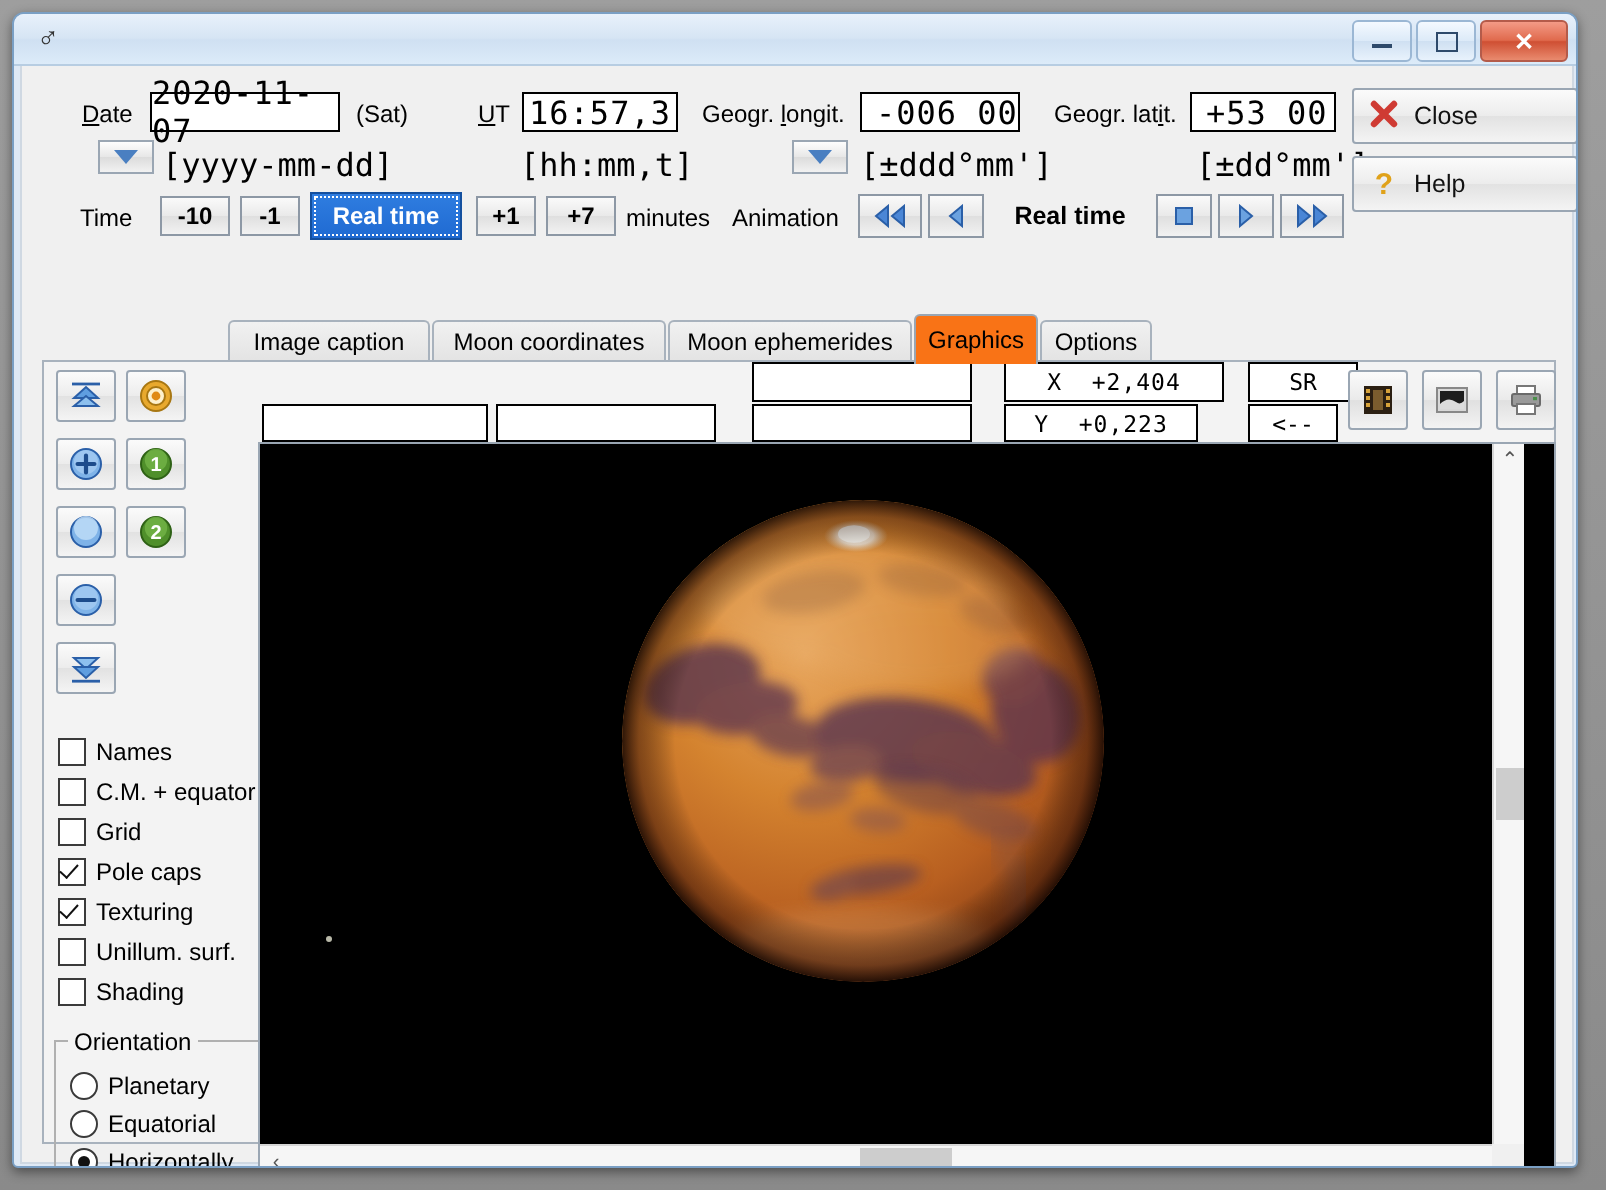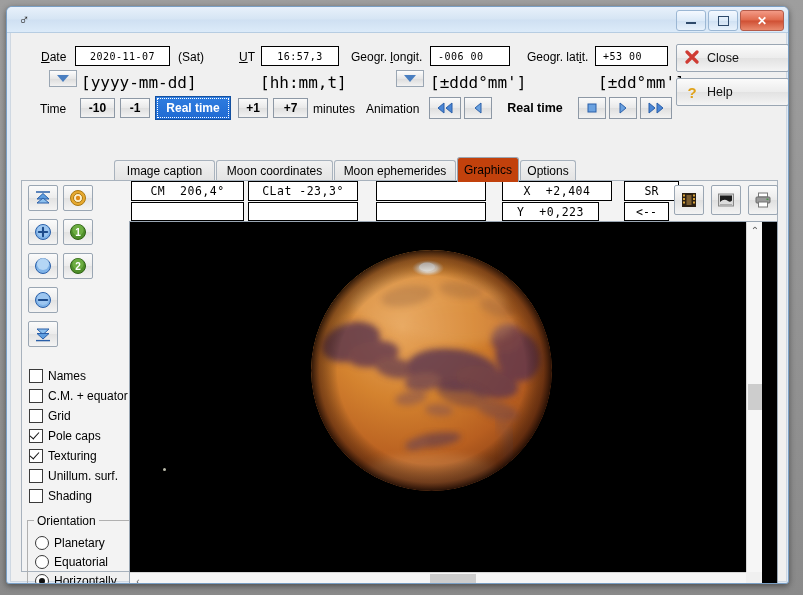--- a/index.html
+++ b/index.html
@@ -77,21 +77,21 @@
   
   .lbl { position:absolute; font-size:12px; color:#000; white-space:nowrap; }
   .lbl u { text-decoration: underline; }
   .field {
     position:absolute;
     background:#fff;
     border:1px solid #000;
     box-sizing:border-box;
     display:flex; align-items:center; justify-content:center;
     font-family:"DejaVu Sans Mono","Liberation Mono",monospace;
-    font-size:10px; color:#000;
+    font-size:16px; color:#000;
     letter-spacing:0.5px;
   }
   .hint {
     position:absolute;
     font-family:"DejaVu Sans Mono","Liberation Mono",monospace;
     font-size:16px; color:#000; white-space:nowrap;
   }
   .dropbtn {
     position:absolute;
     width:28px; height:17px;
@@ -166,21 +166,21 @@
     border-radius:3px 3px 0 0;
     background: linear-gradient(180deg,#f1f1f1 0%, #e3e3e3 100%);
     box-sizing:border-box;
     display:flex; align-items:center; justify-content:center;
     font-size:12px; color:#000;
     padding:0 7px;
     cursor:pointer;
   }
   .tab.active {
     top:0; height:25px;
-    background:#c2410c;
+    background:#f97316;
     border-color:#9aa6b3;
     z-index:4;
   }
   .tabpage {
     position:absolute; left:10px; top:147px;
     width:757px; height:392px;
     background:#f3f3f3;
     border:1px solid #a8b2bd;
     box-sizing:border-box;
   }
@@ -452,23 +452,21 @@
       <div class="tabstrip">
         <div class="tab" style="left:93px; width:101px;">Image caption</div>
         <div class="tab" style="left:195px; width:117px;">Moon coordinates</div>
         <div class="tab" style="left:313px; width:122px;">Moon ephemerides</div>
         <div class="tab active" style="left:436px; width:62px;">Graphics</div>
         <div class="tab" style="left:499px; width:56px;">Options</div>
       </div>
 
       <div class="tabpage"></div>
 
-      <div class="cfield" style="left:120px; top:148px; width:113px; height:20px;">CM  206,4°</div>
       <div class="cfield" style="left:120px; top:169px; width:113px; height:19px;"></div>
-      <div class="cfield" style="left:237px; top:148px; width:110px; height:20px;">CLat -23,3°</div>
       <div class="cfield" style="left:237px; top:169px; width:110px; height:19px;"></div>
       <div class="cfield" style="left:365px; top:148px; width:110px; height:20px;"></div>
       <div class="cfield" style="left:365px; top:169px; width:110px; height:19px;"></div>
       <div class="cfield" style="left:491px; top:148px; width:110px; height:20px;">X  +2,404</div>
       <div class="cfield" style="left:491px; top:169px; width:97px; height:19px;">Y  +0,223</div>
       <div class="smallbtn" style="left:613px; top:148px; width:55px; height:20px;">SR</div>
       <div class="smallbtn" style="left:613px; top:169px; width:45px; height:19px;">&lt;--</div>
 
       <div class="iconbtn" style="left:663px; top:152px;">
         <svg width="18" height="18" viewBox="0 0 18 18">

